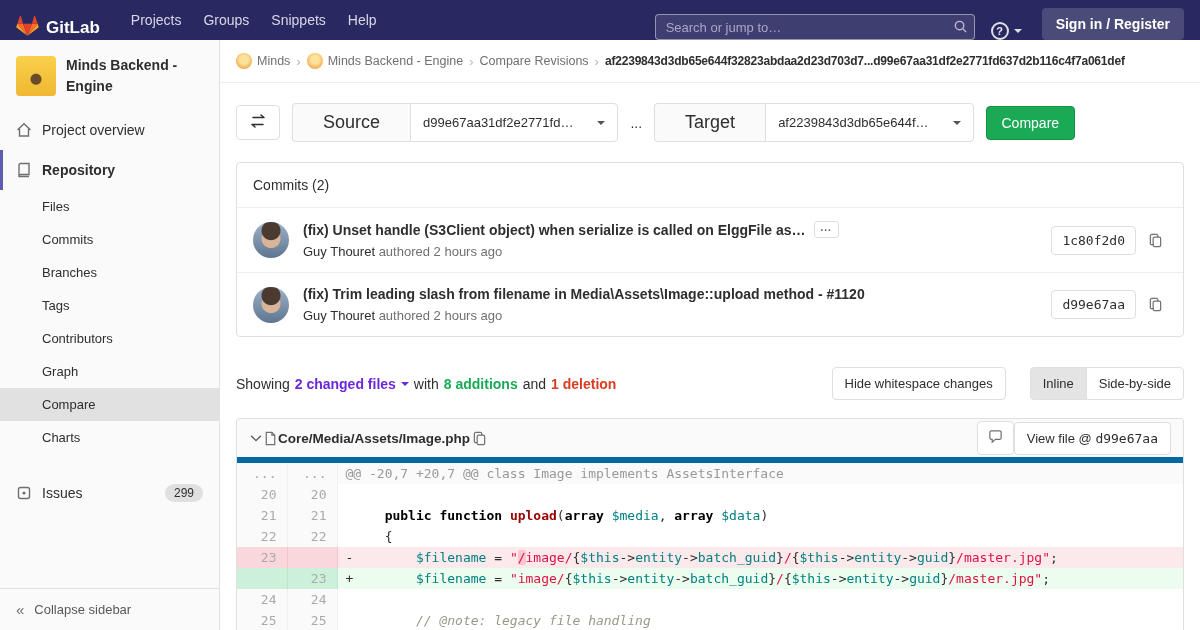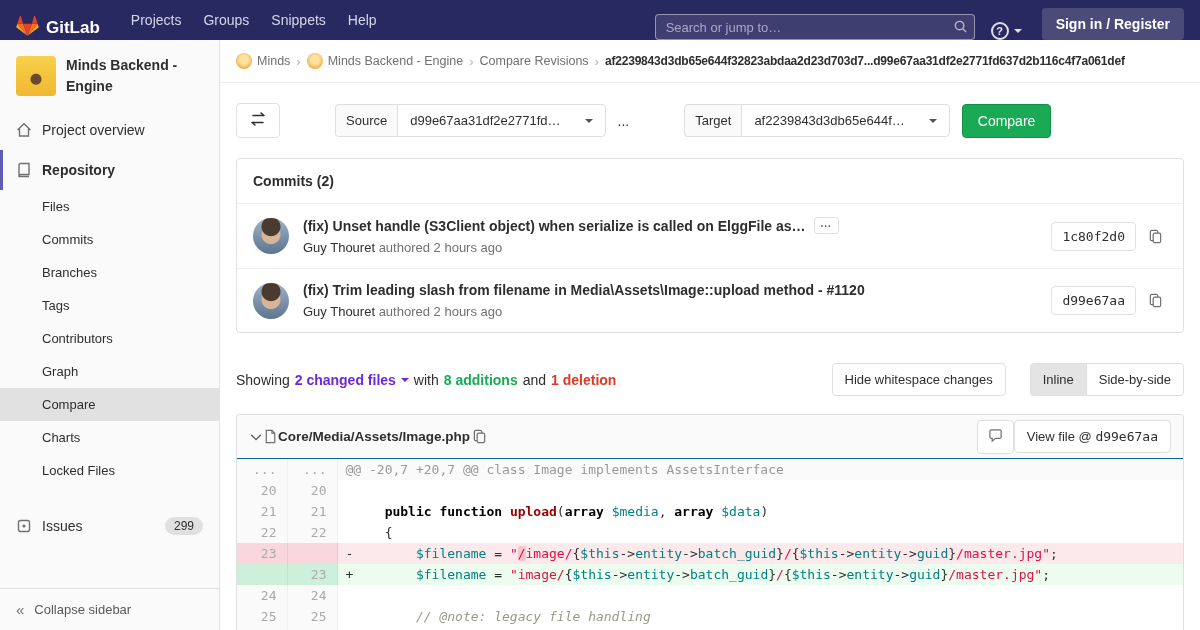--- a/index.html
+++ b/index.html
@@ -50,29 +50,29 @@
   .bc-list { display:inline-flex; align-items:center; gap:6px; }
   .bc-item { display:inline-flex; align-items:center; gap:5px; }
   .bc-avatar { width:16px; height:16px; border-radius:50%; background: radial-gradient(circle at 50% 42%, #fce29a 0 35%, #f2a94e 75%, #e08a33); }
   .bc-link { color:#707070; font-size:12.5px; cursor:pointer; }
   .bc-sep { color:#b5b5b5; font-size:13px; }
   .bc-current { font-weight:bold; font-size:12px; color:#2e2e2e; letter-spacing:-0.2px; }
 
   .compare-form { display:flex; align-items:center; gap:12px; padding:20px 16px; }
   .swap-btn { width:44px; height:35px; background:#fff; border:1px solid #dfdfdf; border-radius:4px; display:grid; place-items:center; color:#2e2e2e; }
   .input-group { display:inline-flex; }
-  .ig-label { padding:8px 10px; background:#fafafa; border:1px solid #dfdfdf; border-right:0; border-radius:4px 0 0 4px; font-size:13px; color:#2e2e2e;margin-left:43px; }
+  .ig-label { padding:8px 30px; background:#fafafa; border:1px solid #dfdfdf; border-right:0; border-radius:4px 0 0 4px; font-size:18px; color:#2e2e2e; }
   .dropdown-btn { display:inline-flex; align-items:center; gap:24px; padding:8px 12px; background:#fff; border:1px solid #dfdfdf; border-radius:0 4px 4px 0; font-size:13px; color:#2e2e2e; }
   .dropdown-btn .caret { color:#555; }
   .dd-text { min-width:150px; text-align:left; }
   .dots { color:#2e2e2e; }
   .compare-btn { background:#1aaa55; border:1px solid #168f48; color:#fff; padding:8px 15px; border-radius:4px; font-size:14px; }
 
   .commits-box { margin:0 16px; border:1px solid #dfdfdf; border-radius:4px; }
-  .commits-header { padding:14px 16px; font-weight:bold; font-size:14px; border-bottom:1px solid #eee; }
+  .commits-header { padding:14px 16px; font-weight:normal; font-size:14px; border-bottom:1px solid #eee; }
   .commit-row { display:flex; align-items:center; gap:14px; padding:13px 16px; }
   .commit-row + .commit-row { border-top:1px solid #eee; }
   .commit-avatar { width:36px; height:36px; border-radius:50%; flex:0 0 36px;
     background: radial-gradient(circle at 50% 24%, #4a3a30 0 9px, rgba(0,0,0,0) 10px),
                 radial-gradient(circle at 50% 46%, #d8b59a 0 9px, rgba(0,0,0,0) 10px),
                 linear-gradient(180deg,#9fb3c8,#5d7590); }
   .commit-main { flex:1; min-width:0; }
   .commit-title { display:flex; align-items:flex-end; gap:8px; font-weight:bold; font-size:14px; color:#2e2e2e; }
   .commit-msg { cursor:pointer; }
   .expander { border:1px solid #dfdfdf; background:#fff; border-radius:3px; color:#585858; font-weight:bold; font-size:10px; line-height:8px; padding:2px 6px 5px; letter-spacing:1px; }
@@ -89,21 +89,21 @@
   .deletions { color:#db3b21; font-weight:bold; }
   .summary-right { display:flex; align-items:flex-end; gap:24px;border-radius:13px; }
   .btn { background:#fff; border:1px solid #dfdfdf; border-radius:4px; padding:8px 12px; font-size:13px; color:#2e2e2e; }
   .btn-group { display:inline-flex; }
   .btn-group .btn { border-radius:0; }
   .btn-group .btn:first-child { border-radius:4px 0 0 4px; }
   .btn-group .btn:last-child { border-radius:0 4px 4px 0; margin-left:-1px; }
   .btn.active { background:#e4e4e4; }
 
   .diff-file { margin:0 16px; border:1px solid #dfdfdf; border-bottom:0; border-radius:4px 4px 0 0; height:230px; overflow:hidden; }
-  .diff-header { display:flex; align-items:center; gap:0; background:#fafafa; border-bottom:1px solid #0369a1; padding:6px 12px; height:44px; }
+  .diff-header { display:flex; align-items:center; gap:0; background:#fafafa; border-bottom:6px solid #0369a1; padding:6px 12px; height:44px; }
   .collapse-caret { color:#585858; cursor:pointer; display:inline-flex; }
   .f-ico { color:#707070; display:inline-flex; }
   .file-path { font-weight:bold; font-size:13.5px; color:#2e2e2e; cursor:pointer; }
   .icon-btn { background:none; border:0; color:#707070; display:grid; place-items:center; padding:2px; }
   .dh-spacer { flex:1; }
   .btn.icon-only { padding:7px 10px; color:#707070; display:grid; place-items:center; }
   .mono { font-family:"DejaVu Sans Mono", monospace; }
 
   .diff-table { width:100%; border-collapse:collapse; font-family:"DejaVu Sans Mono", monospace; font-size:13px; line-height:21px; }
   .diff-table td { padding:0; vertical-align:top; }
@@ -191,21 +191,20 @@
       </a>
       <ul class="sub-nav">
           <li class="sub-item">Files</li>
           <li class="sub-item">Commits</li>
           <li class="sub-item">Branches</li>
           <li class="sub-item">Tags</li>
           <li class="sub-item">Contributors</li>
           <li class="sub-item">Graph</li>
           <li class="sub-item active">Compare</li>
           <li class="sub-item">Charts</li>
-          <li class="sub-item">Locked Files</li>
         </ul>
       <a class="side-item issues">
         <span class="s-ico">
           <svg viewBox="0 0 16 16" width="16" height="16">
               <rect x="2.5" y="2.5" width="11" height="11" rx="2" fill="none" stroke="currentColor" stroke-width="1.4"></rect>
               <circle cx="8" cy="8" r="1.6" fill="currentColor"></circle>
             </svg>
         </span>
         <span>Issues</span>
         <span class="count-badge">299</span>

